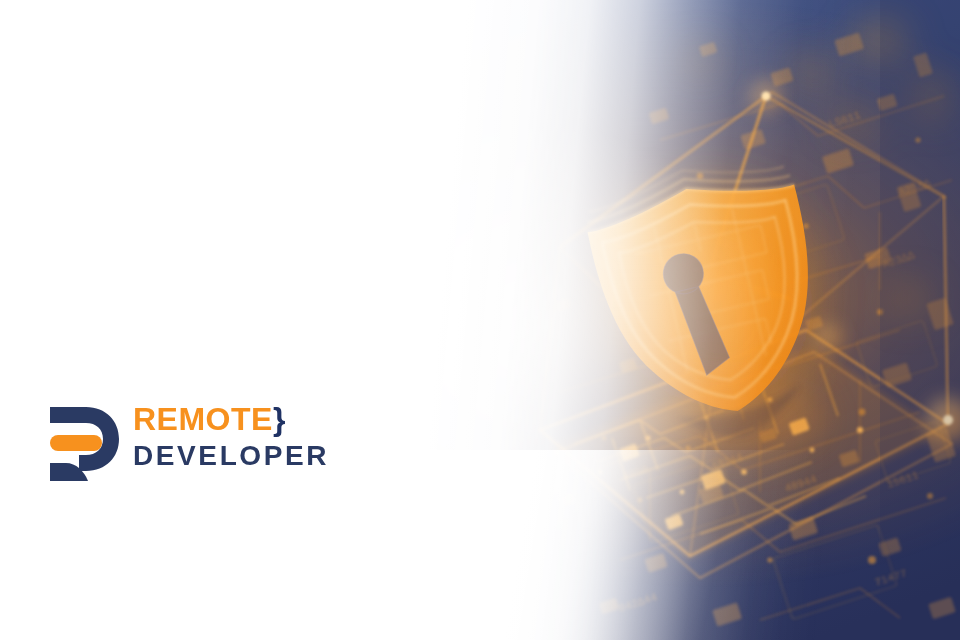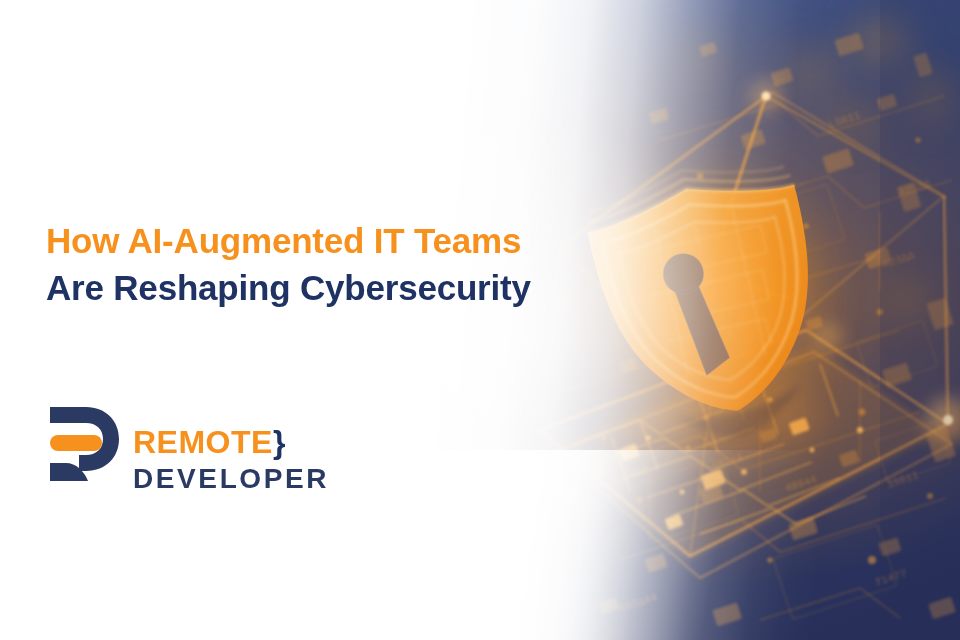--- a/index.html
+++ b/index.html
@@ -76,21 +76,21 @@
   .line-1 { color:#F7911E; }
   .line-2 { color:#1F3264; }
 
   
   .logo {
     position:absolute;
     left:46px;
     top:403px;
     z-index:5;
     display:flex;
-    align-items:flex-end;
+    align-items:flex-start;
     gap:11px;
   }
   .logo-mark { width:76px; height:90px; flex:none; display:block; }
   .logo-words { display:flex; flex-direction:column; line-height:1; }
   .logo-word-top {
     font-size:32px; font-weight:bold; color:#F7911E;
     letter-spacing:0.5px; white-space:nowrap;
   }
   .logo-word-top .brace { color:#1F3264; font-weight:bold; }
   .logo-word-bottom {
@@ -373,24 +373,20 @@
 
         <rect x="880" y="0" width="80" height="640" fill="#262E55" opacity="0.18"></rect>
       </g>
     </svg>
 
     <div class="glow-left"></div>
     <div class="veil"></div>
     <div class="veil-bottom"></div>
   </div>
 
-  <div class="headline">
-    <span class="line line-1">How AI-Augmented IT Teams</span>
-    <span class="line line-2">Are Reshaping Cybersecurity</span>
-  </div>
 
   <div class="logo">
     <svg class="logo-mark" viewBox="0 0 76 90" xmlns="http://www.w3.org/2000/svg">
 
       <path d="M4 4 H40 C60 4, 73 18, 73 36 C73 54, 60 68, 40 68 H33 V52 H40
                C50 52, 57 46, 57 36 C57 26, 50 20, 40 20 H4 Z" fill="#2A3A63"></path>
 
       <rect x="4" y="32" width="52" height="16" rx="8" fill="#F7911E"></rect>
 
       <path d="M4 60 H20 C30 60, 38 68, 42 78 H4 Z" fill="#2A3A63"></path>

